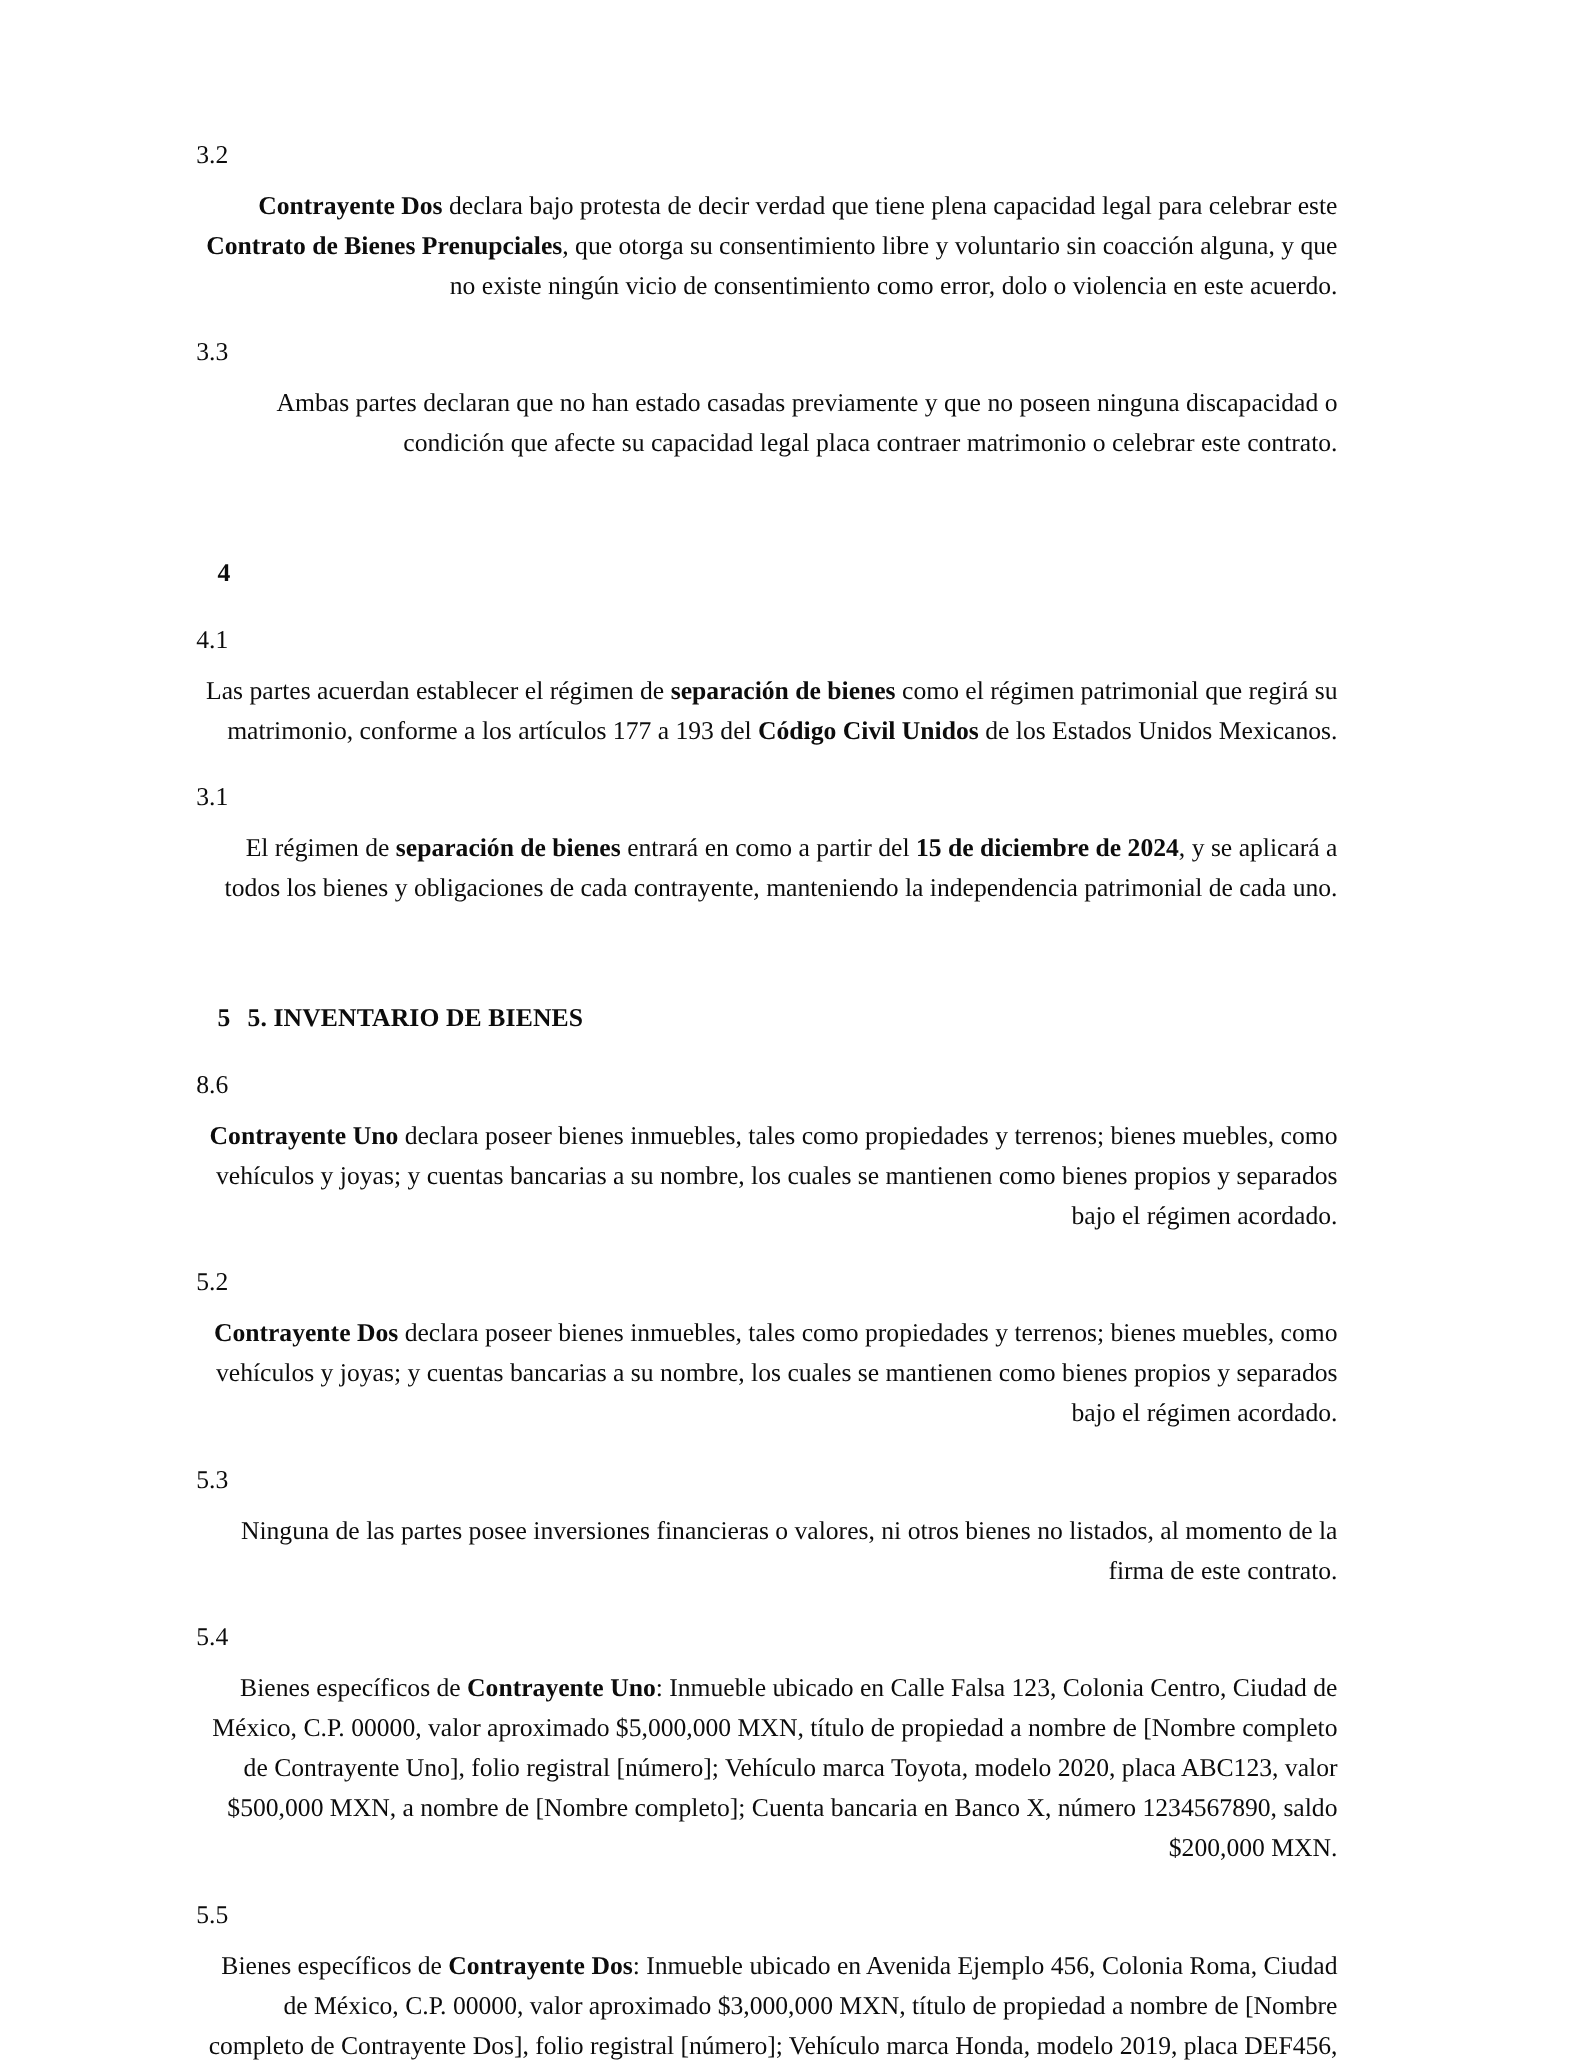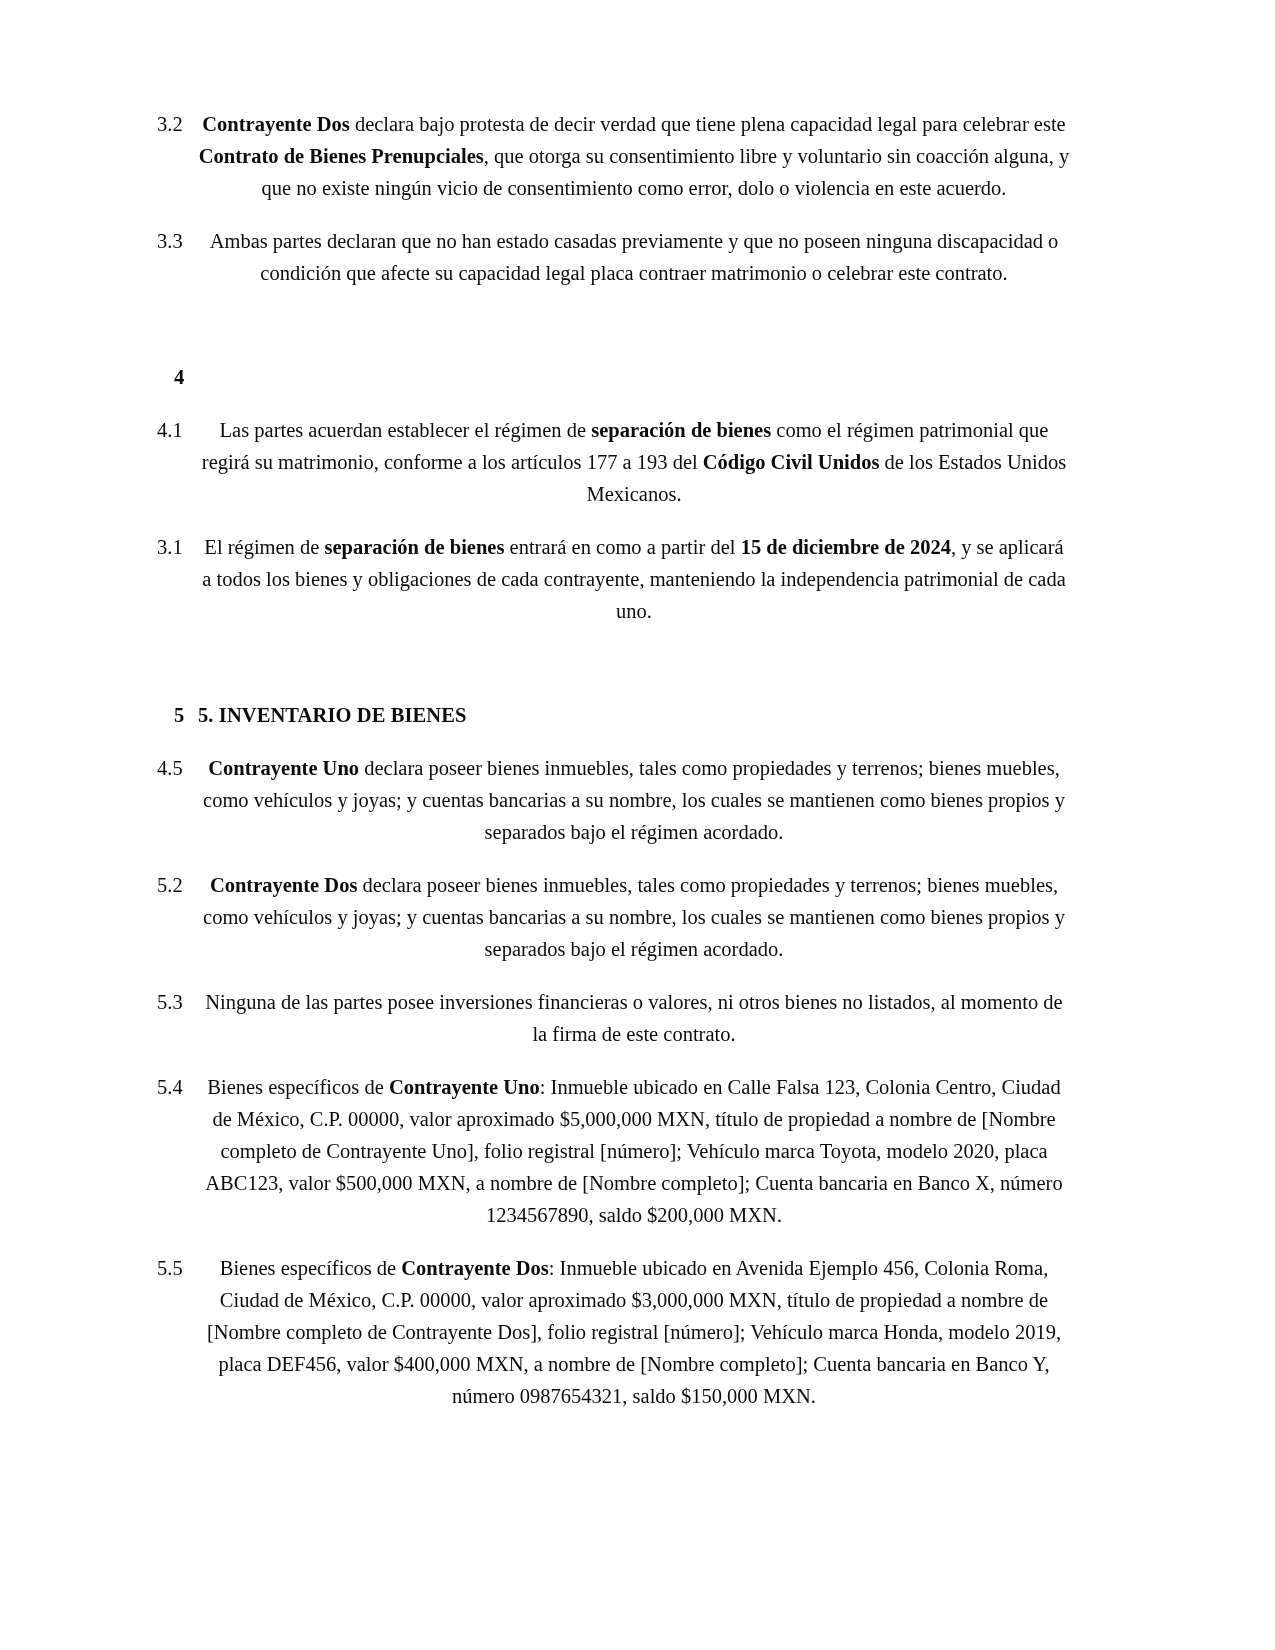--- a/index.html
+++ b/index.html
@@ -22,34 +22,35 @@
   }
   .doc-body {
     width: 913px;
   }
 
   
   .clause {
     display: flex;
     align-items: flex-start;
     margin: 0 0 21px 0;
+    flex-direction: column;
   }
   .clause-num {
     flex: 0 0 41px;
     width: 41px;
     font-size: 20.5px;
     line-height: 32px;
     text-align: left;
     white-space: nowrap;
   }
   .clause-text {
     flex: 1 1 auto;
     font-size: 20.5px;
     line-height: 32px;
-    text-align: center;
+    text-align: right;
     hyphens: none;
   }
   .clause-text b,
   .clause-num.bold {
     font-weight: bold;
   }
 
   
   .heading {
     display: flex;
@@ -96,21 +97,21 @@
       </div>
       <div class="clause">
         <div class="clause-num">3.1</div>
         <div class="clause-text"><span>El régimen de </span><b>separación de bienes</b><span> entrará en como a partir del </span><b>15 de diciembre de 2024</b><span>, y se aplicará a todos los bienes y obligaciones de cada contrayente, manteniendo la independencia patrimonial de cada uno.</span></div>
       </div>
       <div class="heading">
         <div class="clause-num bold">5</div>
         <div class="heading-text">5. INVENTARIO DE BIENES</div>
       </div>
       <div class="clause">
-        <div class="clause-num">4.5</div>
+        <div class="clause-num">8.6</div>
         <div class="clause-text"><b>Contrayente Uno</b><span> declara poseer bienes inmuebles, tales como propiedades y terrenos; bienes muebles, como vehículos y joyas; y cuentas bancarias a su nombre, los cuales se mantienen como bienes propios y separados bajo el régimen acordado.</span></div>
       </div>
       <div class="clause">
         <div class="clause-num">5.2</div>
         <div class="clause-text"><b>Contrayente Dos</b><span> declara poseer bienes inmuebles, tales como propiedades y terrenos; bienes muebles, como vehículos y joyas; y cuentas bancarias a su nombre, los cuales se mantienen como bienes propios y separados bajo el régimen acordado.</span></div>
       </div>
       <div class="clause">
         <div class="clause-num">5.3</div>
         <div class="clause-text"><span>Ninguna de las partes posee inversiones financieras o valores, ni otros bienes no listados, al momento de la firma de este contrato.</span></div>
       </div>

